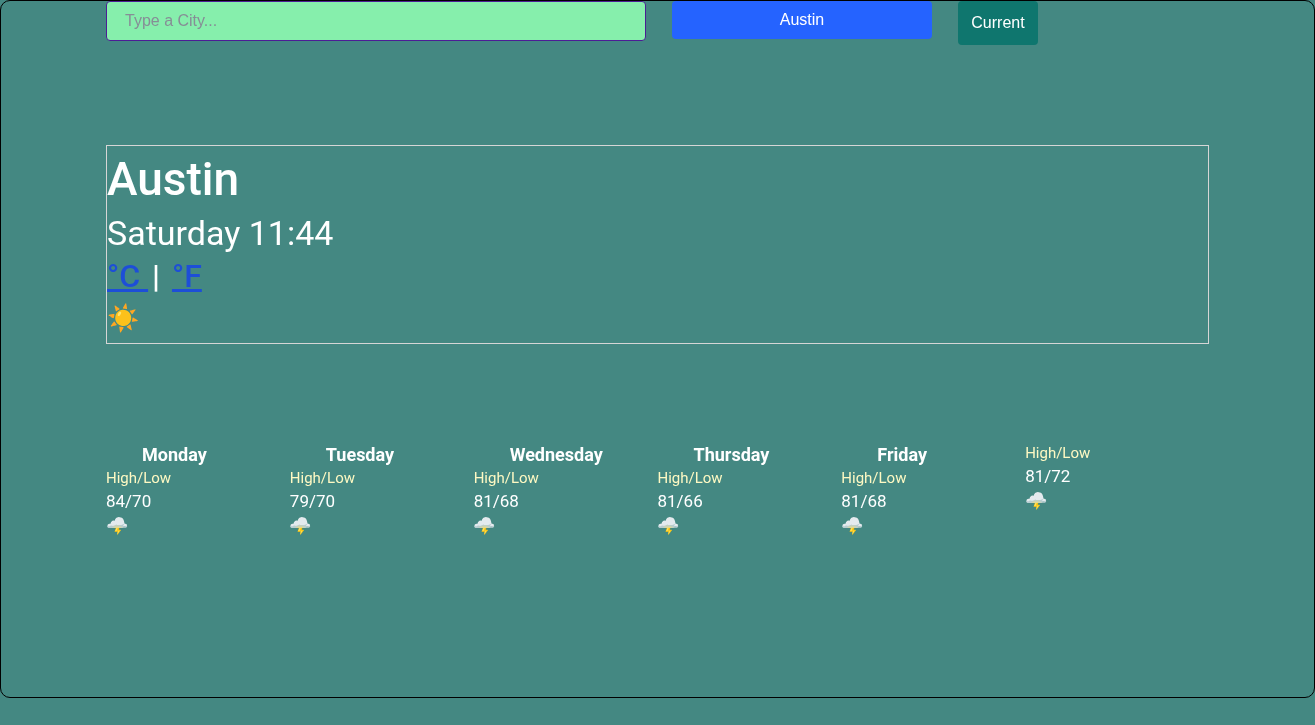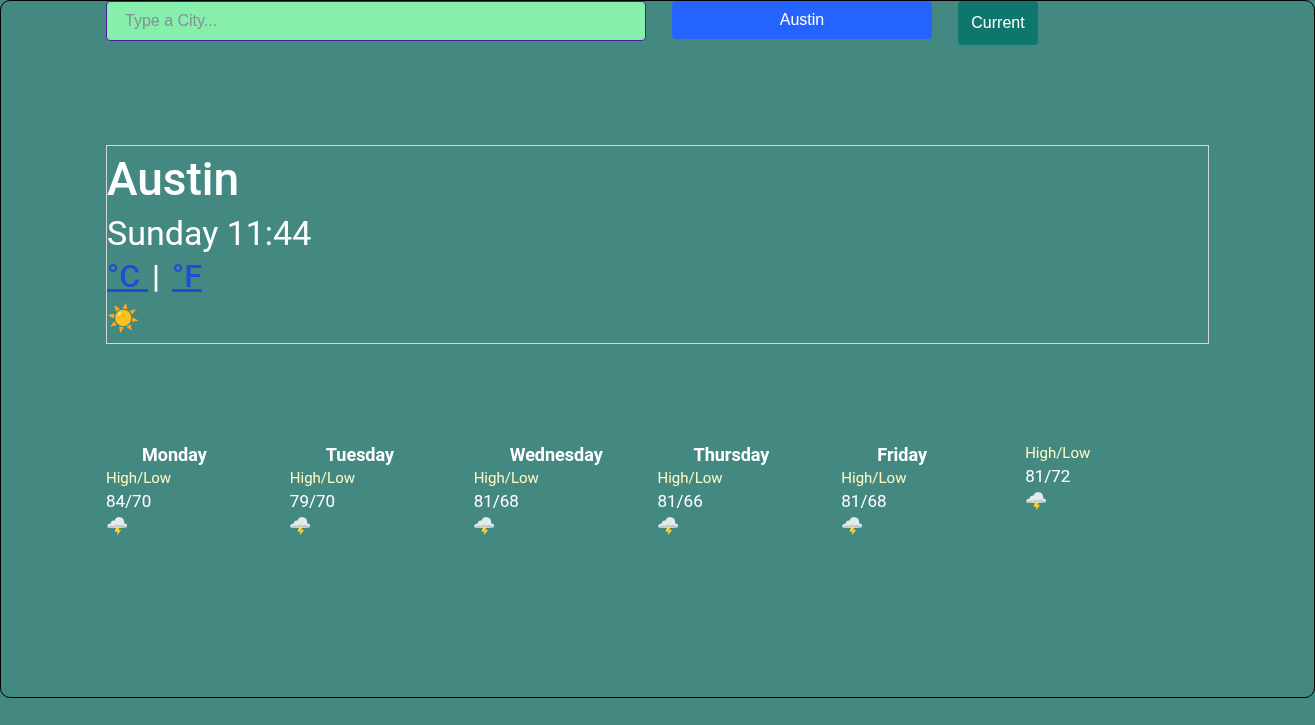--- a/index.html
+++ b/index.html
@@ -137,21 +137,21 @@
 <div class="app-container">
 
   <div class="search-row">
     <input type="text" class="search-input" placeholder="Type a City..." style="">
     <button class="btn-search">Austin</button>
     <button class="btn-current">Current</button>
   </div>
 
   <div class="current-panel">
     <div class="city-name">Austin</div>
-    <div class="day-time">Sunday 11:44</div>
+    <div class="day-time">Saturday 11:44</div>
     <div class="unit-row">
       <a class="unit-link">°C </a><span class="unit-sep">| </span><a class="unit-link">°F</a>
     </div>
     <div class="current-icon">☀️</div>
   </div>
 
   <div class="forecast-row">
     <div class="forecast-col">
       <div class="forecast-day">Monday</div>
       <div class="forecast-label">High/Low</div>

